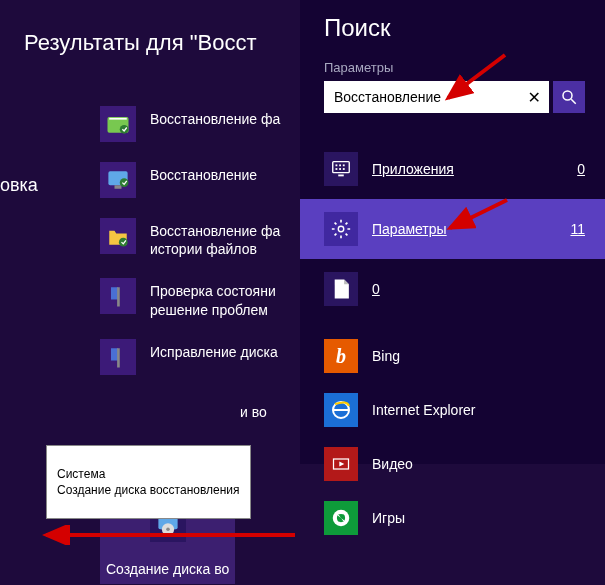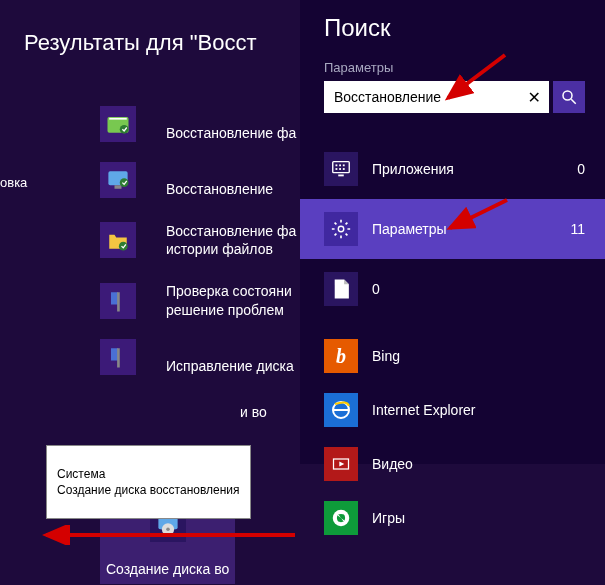--- a/index.html
+++ b/index.html
@@ -25,27 +25,27 @@
     font-weight: 300;
     color: #fff;
     margin-left: 24px;
     margin-bottom: 40px;
     white-space: nowrap;
   }
   .left-frag {
     position: absolute;
     left: 0; top: 175px;
     color: #fff;
-    font-size: 13px;
+    font-size: 18px;
   }
   .result-item {
     display: flex;
-    align-items: flex-end;
+    align-items: flex-start;
     padding: 10px 0 10px 100px;
-    gap: 30px;
+    gap: 14px;
   }
   .result-icon {
     width: 36px; height: 36px;
     background: #3c1a78;
     display: flex;
     align-items: center;
     justify-content: center;
     flex-shrink: 0;
   }
   .result-icon svg { width: 28px; height: 28px; }
@@ -129,20 +129,21 @@
     justify-content: center;
     margin-left: 4px;
   }
   .scope-list { margin-top: 26px; }
   .scope-item {
     display: flex;
     align-items: center;
     padding: 13px 20px 13px 24px;
     gap: 14px;
     font-size: 14px;
+    text-decoration: underline;
   }
   .scope-item.selected { background: #5a3fc0; }
   .scope-icon {
     width: 34px; height: 34px;
     background: #2a1560;
     display: flex;
     align-items: center;
     justify-content: center;
     flex-shrink: 0;
   }

